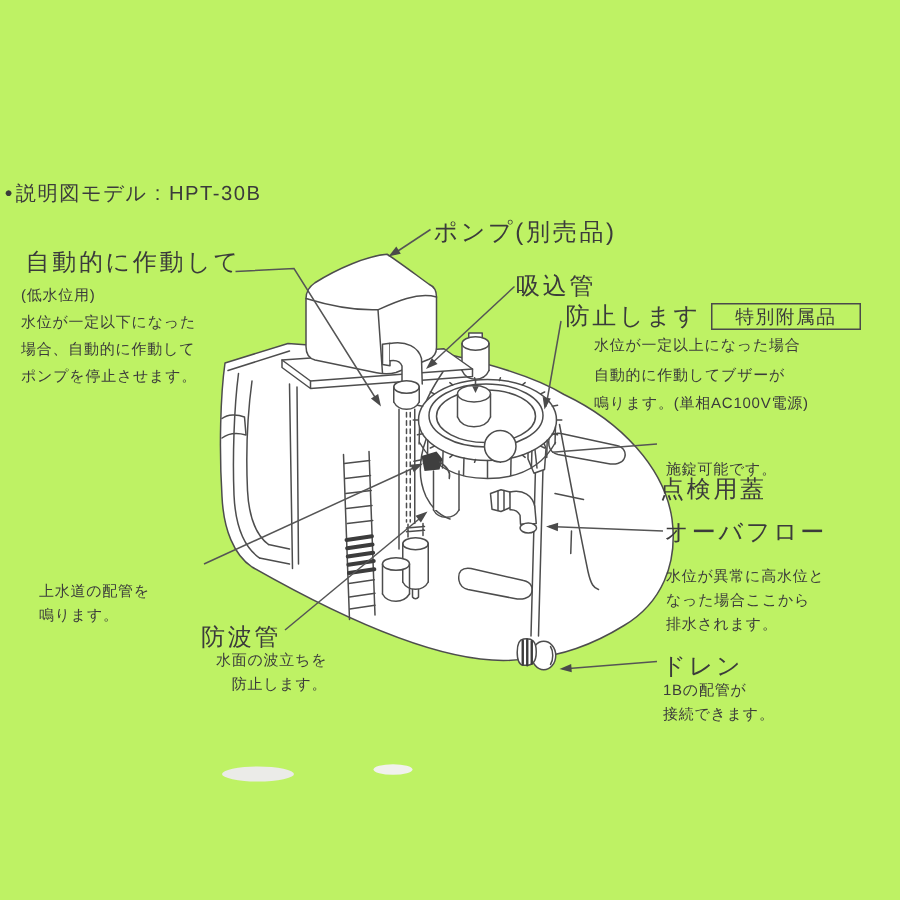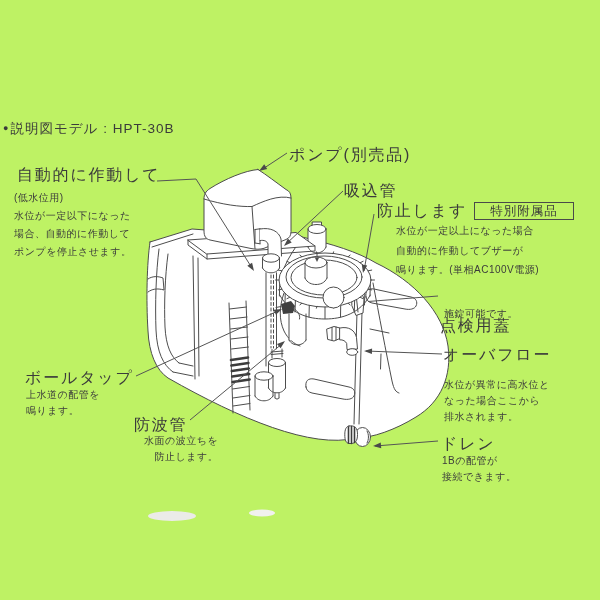--- a/index.html
+++ b/index.html
@@ -227,21 +227,20 @@
     <div>なった場合ここから</div>
     <div>排水されます。</div>
   </div>
 
   <div class="lbl main b-drain-label">ドレン</div>
   <div class="lbl sub b-drain-desc">
     <div>1Bの配管が</div>
     <div>接続できます。</div>
   </div>
 
-  <div class="lbl main b-balltap-label">ボールタップ</div>
   <div class="lbl sub b-balltap-desc">
     <div>上水道の配管を</div>
     <div>鳴ります。</div>
   </div>
 
   <div class="lbl main b-wave-label">防波管</div>
   <div class="lbl sub b-wave-desc">
     <div>水面の波立ちを</div>
     <div>防止します。</div>
   </div>

